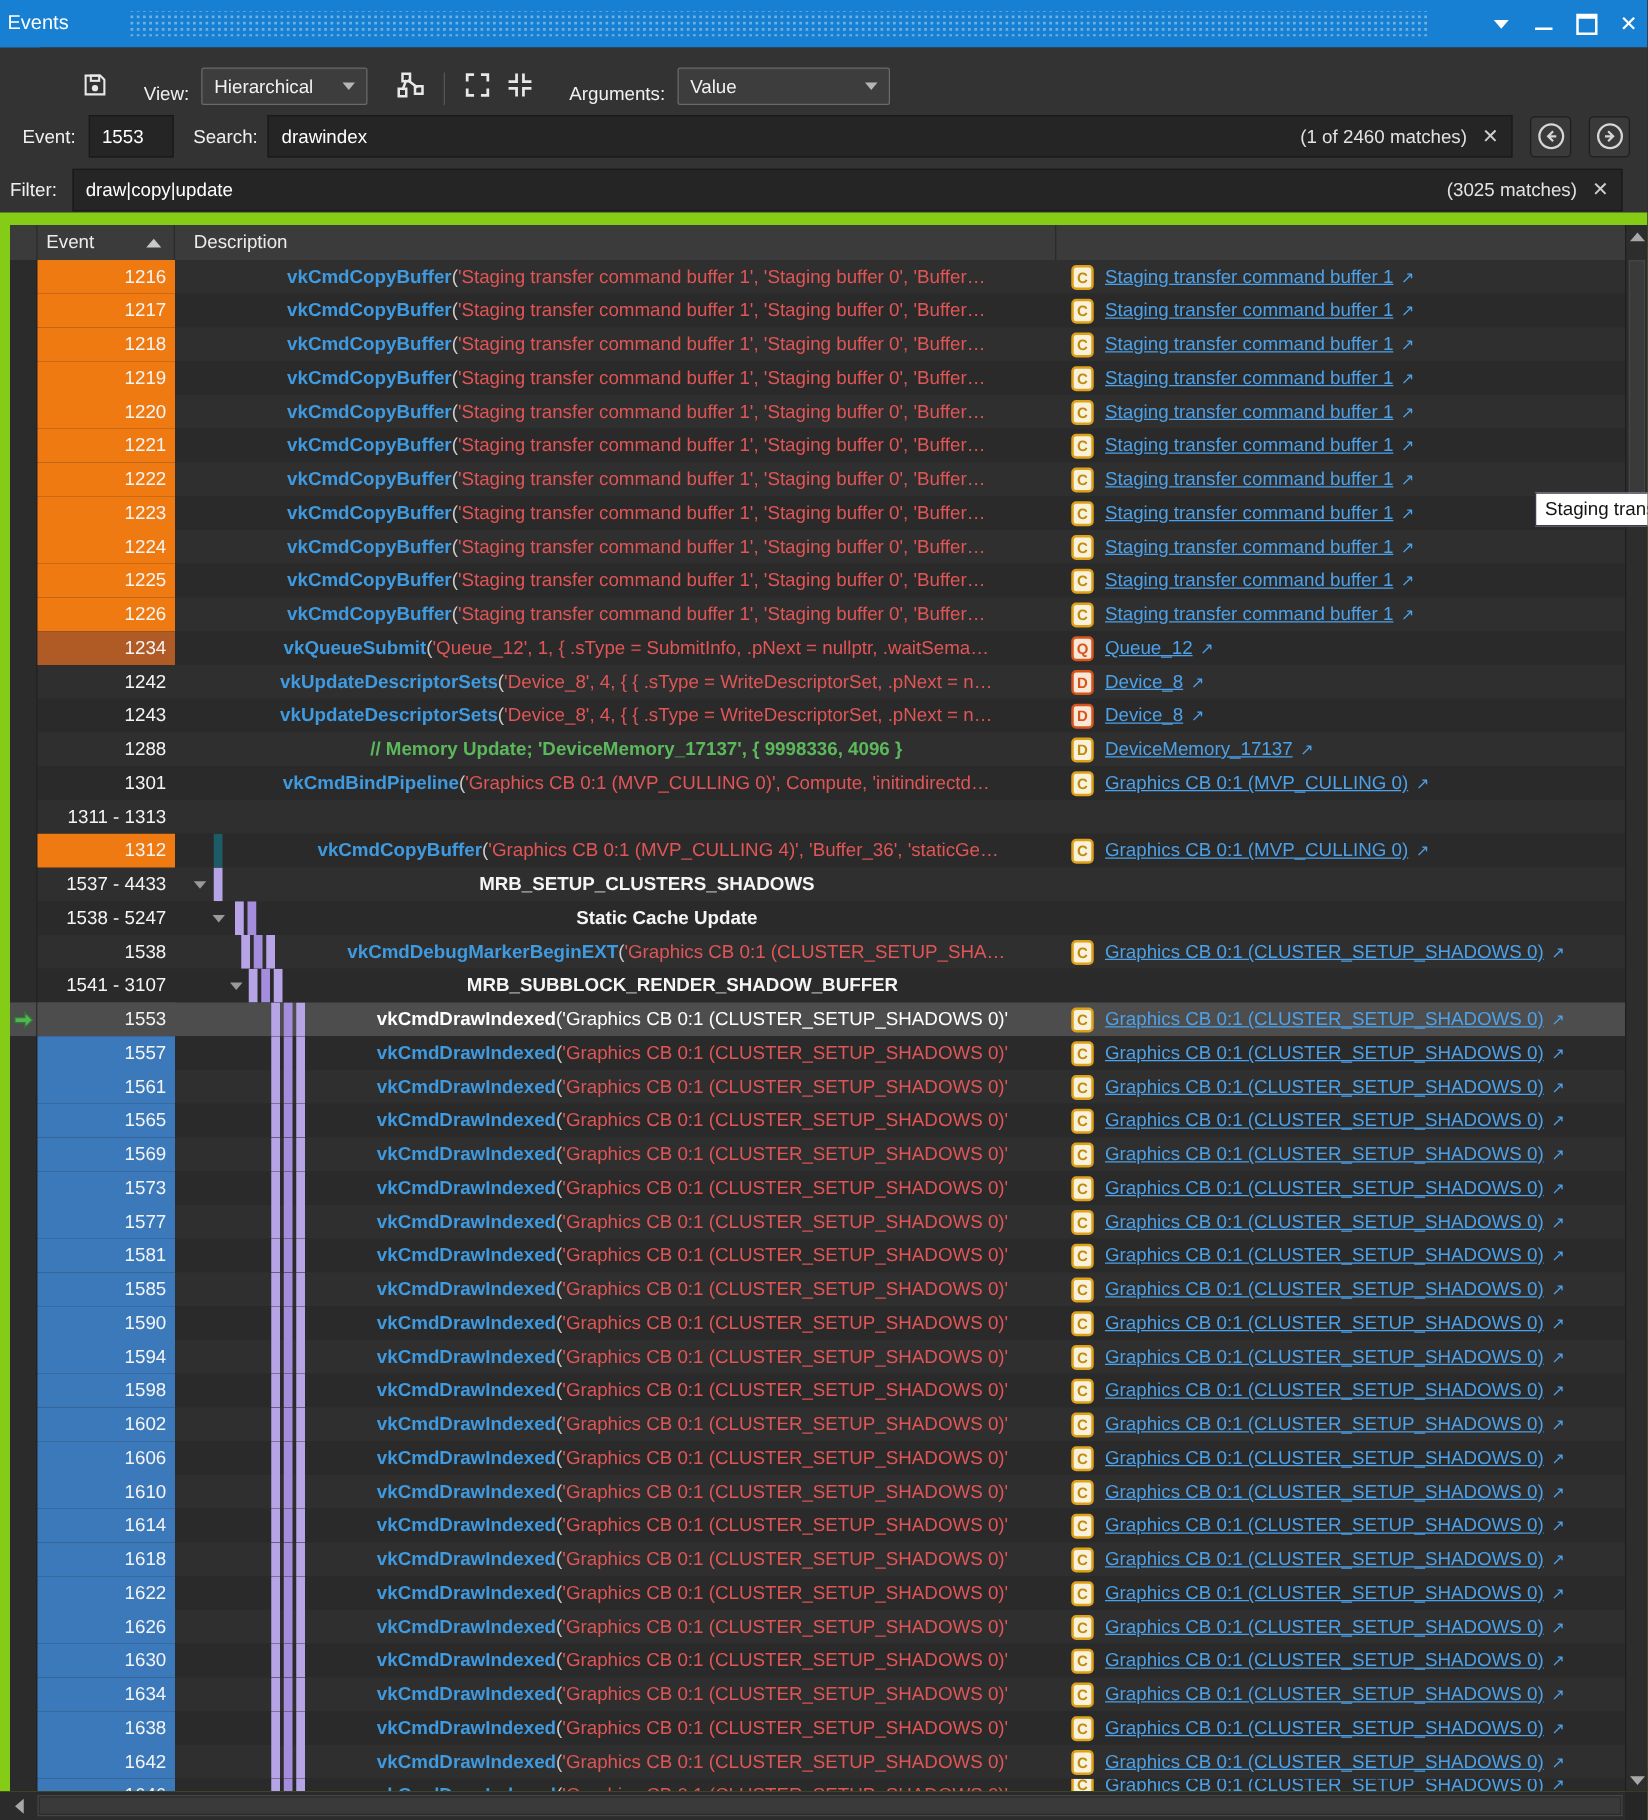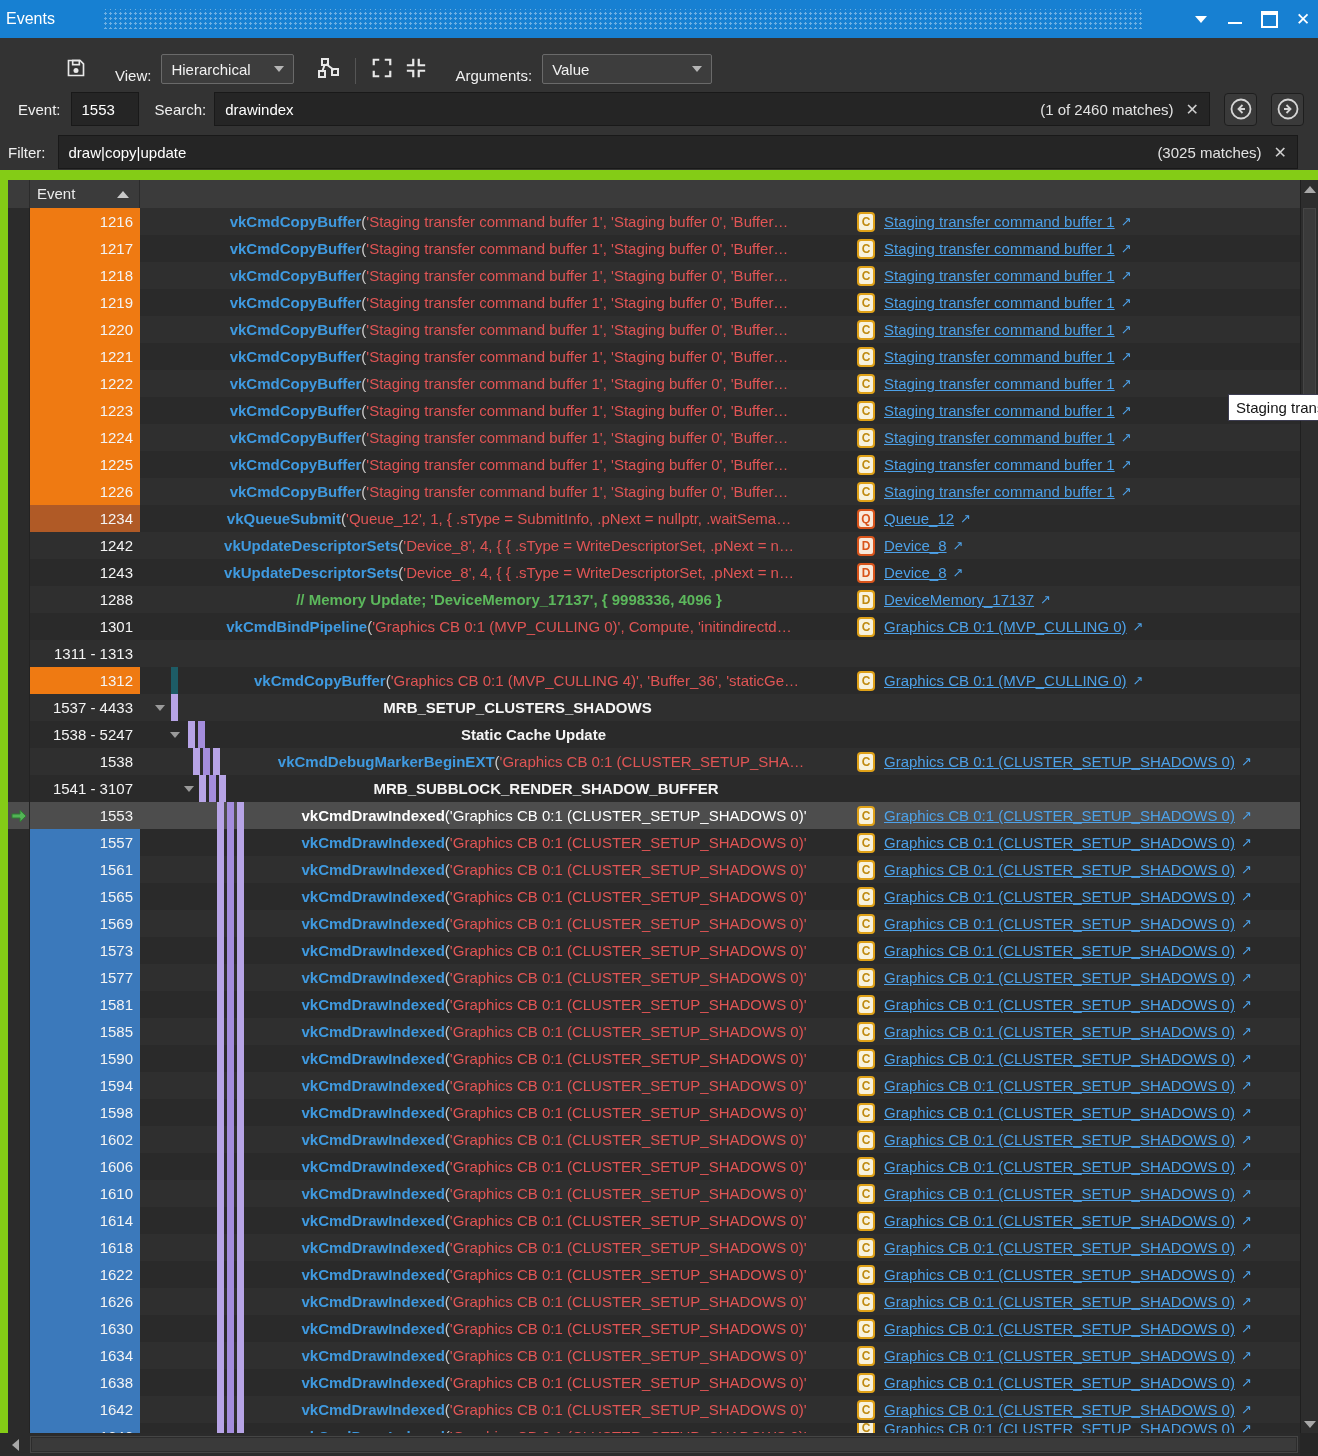--- a/index.html
+++ b/index.html
@@ -195,20 +195,23 @@
   </div>
 </div>
 
 <div class="tablewrap">
   <div class="theader">
     <div class="hcell h-gut"></div>
     <div class="hcell h-ev">
       <span>Event</span>
       <span class="sort-up"></span>
     </div>
+    <div class="hcell h-desc">
+      <span>Description</span>
+    </div>
   </div>
 
   <div class="rows" id="rows">
       <div class="row">
         <div class="gut"></div>
         <div class="ev hl-orange">1216</div>
         <div class="desc">
           <span class="dtext" style="padding-left: 33px; display: block;"><span class="fn">vkCmdCopyBuffer</span><span class="paren">(</span><span class="args">'Staging transfer command buffer 1', 'Staging buffer 0', 'Buffer…</span></span>
         </div>
         <div class="obj">

